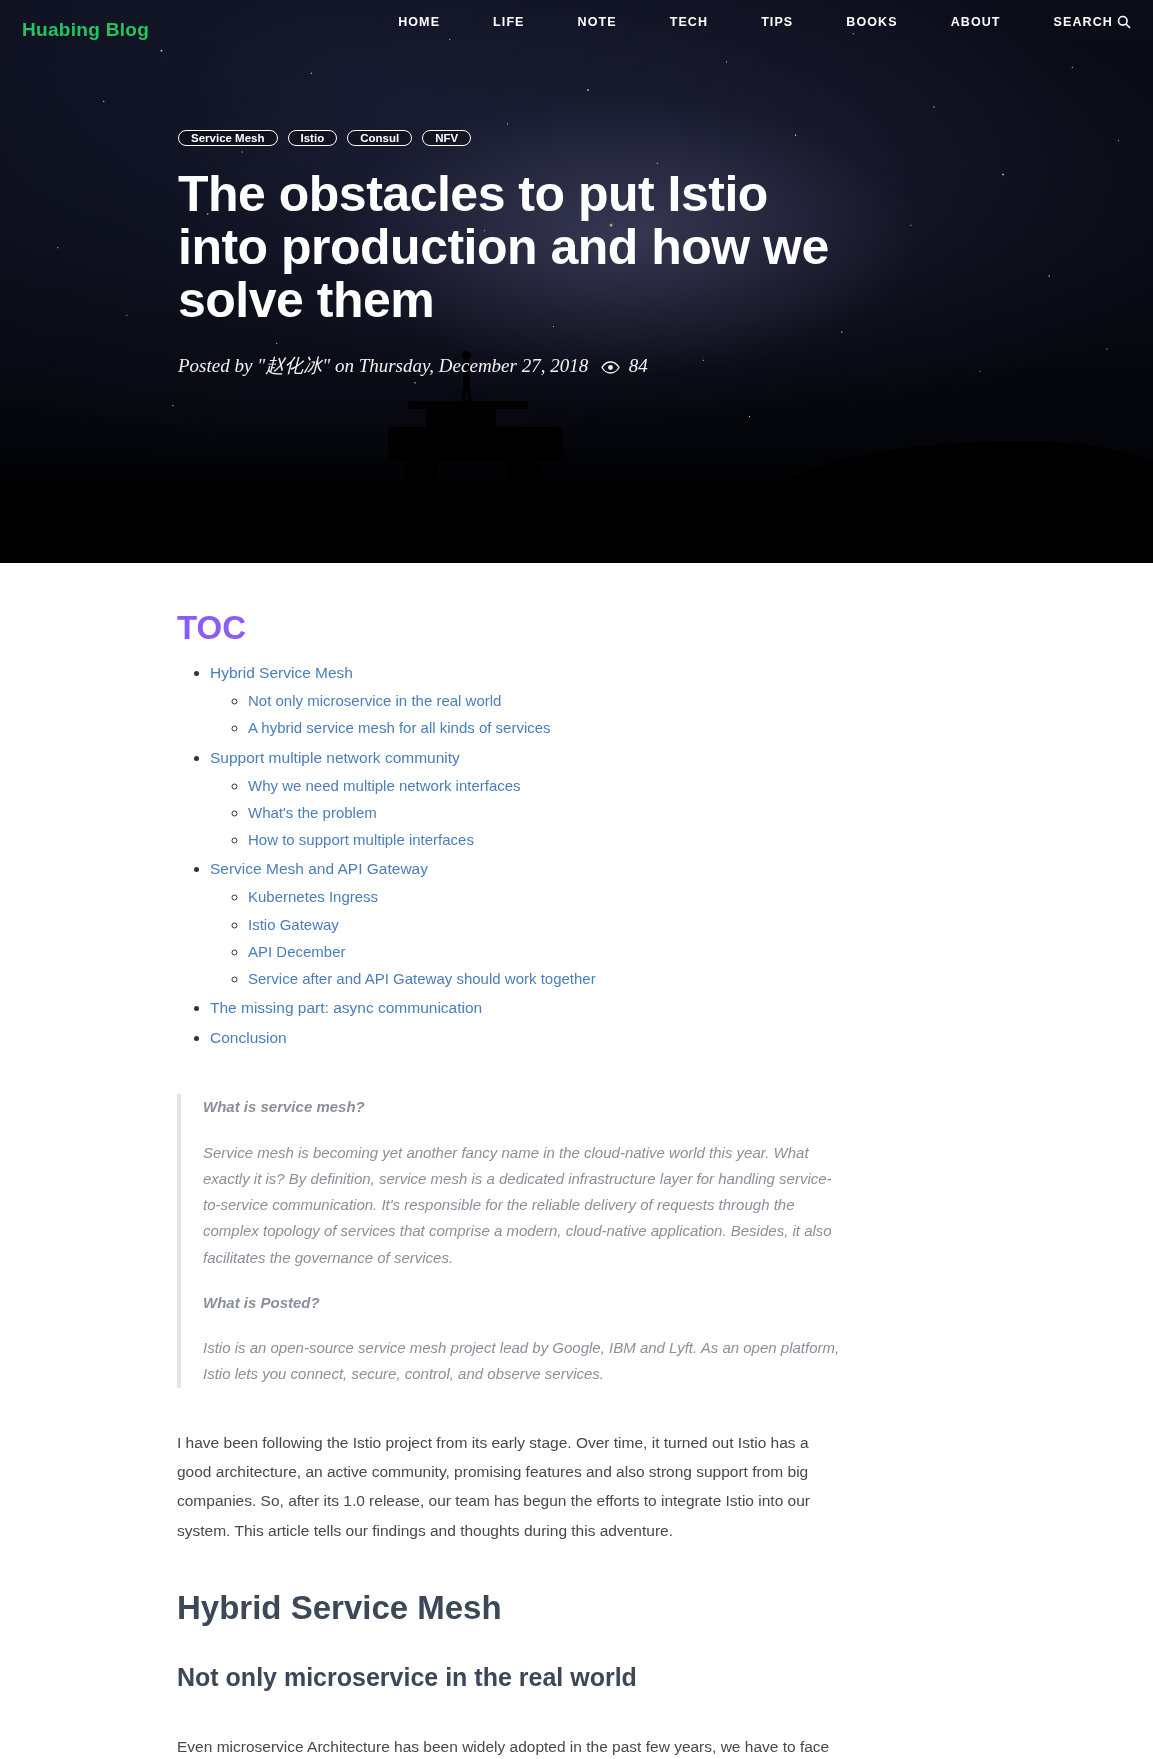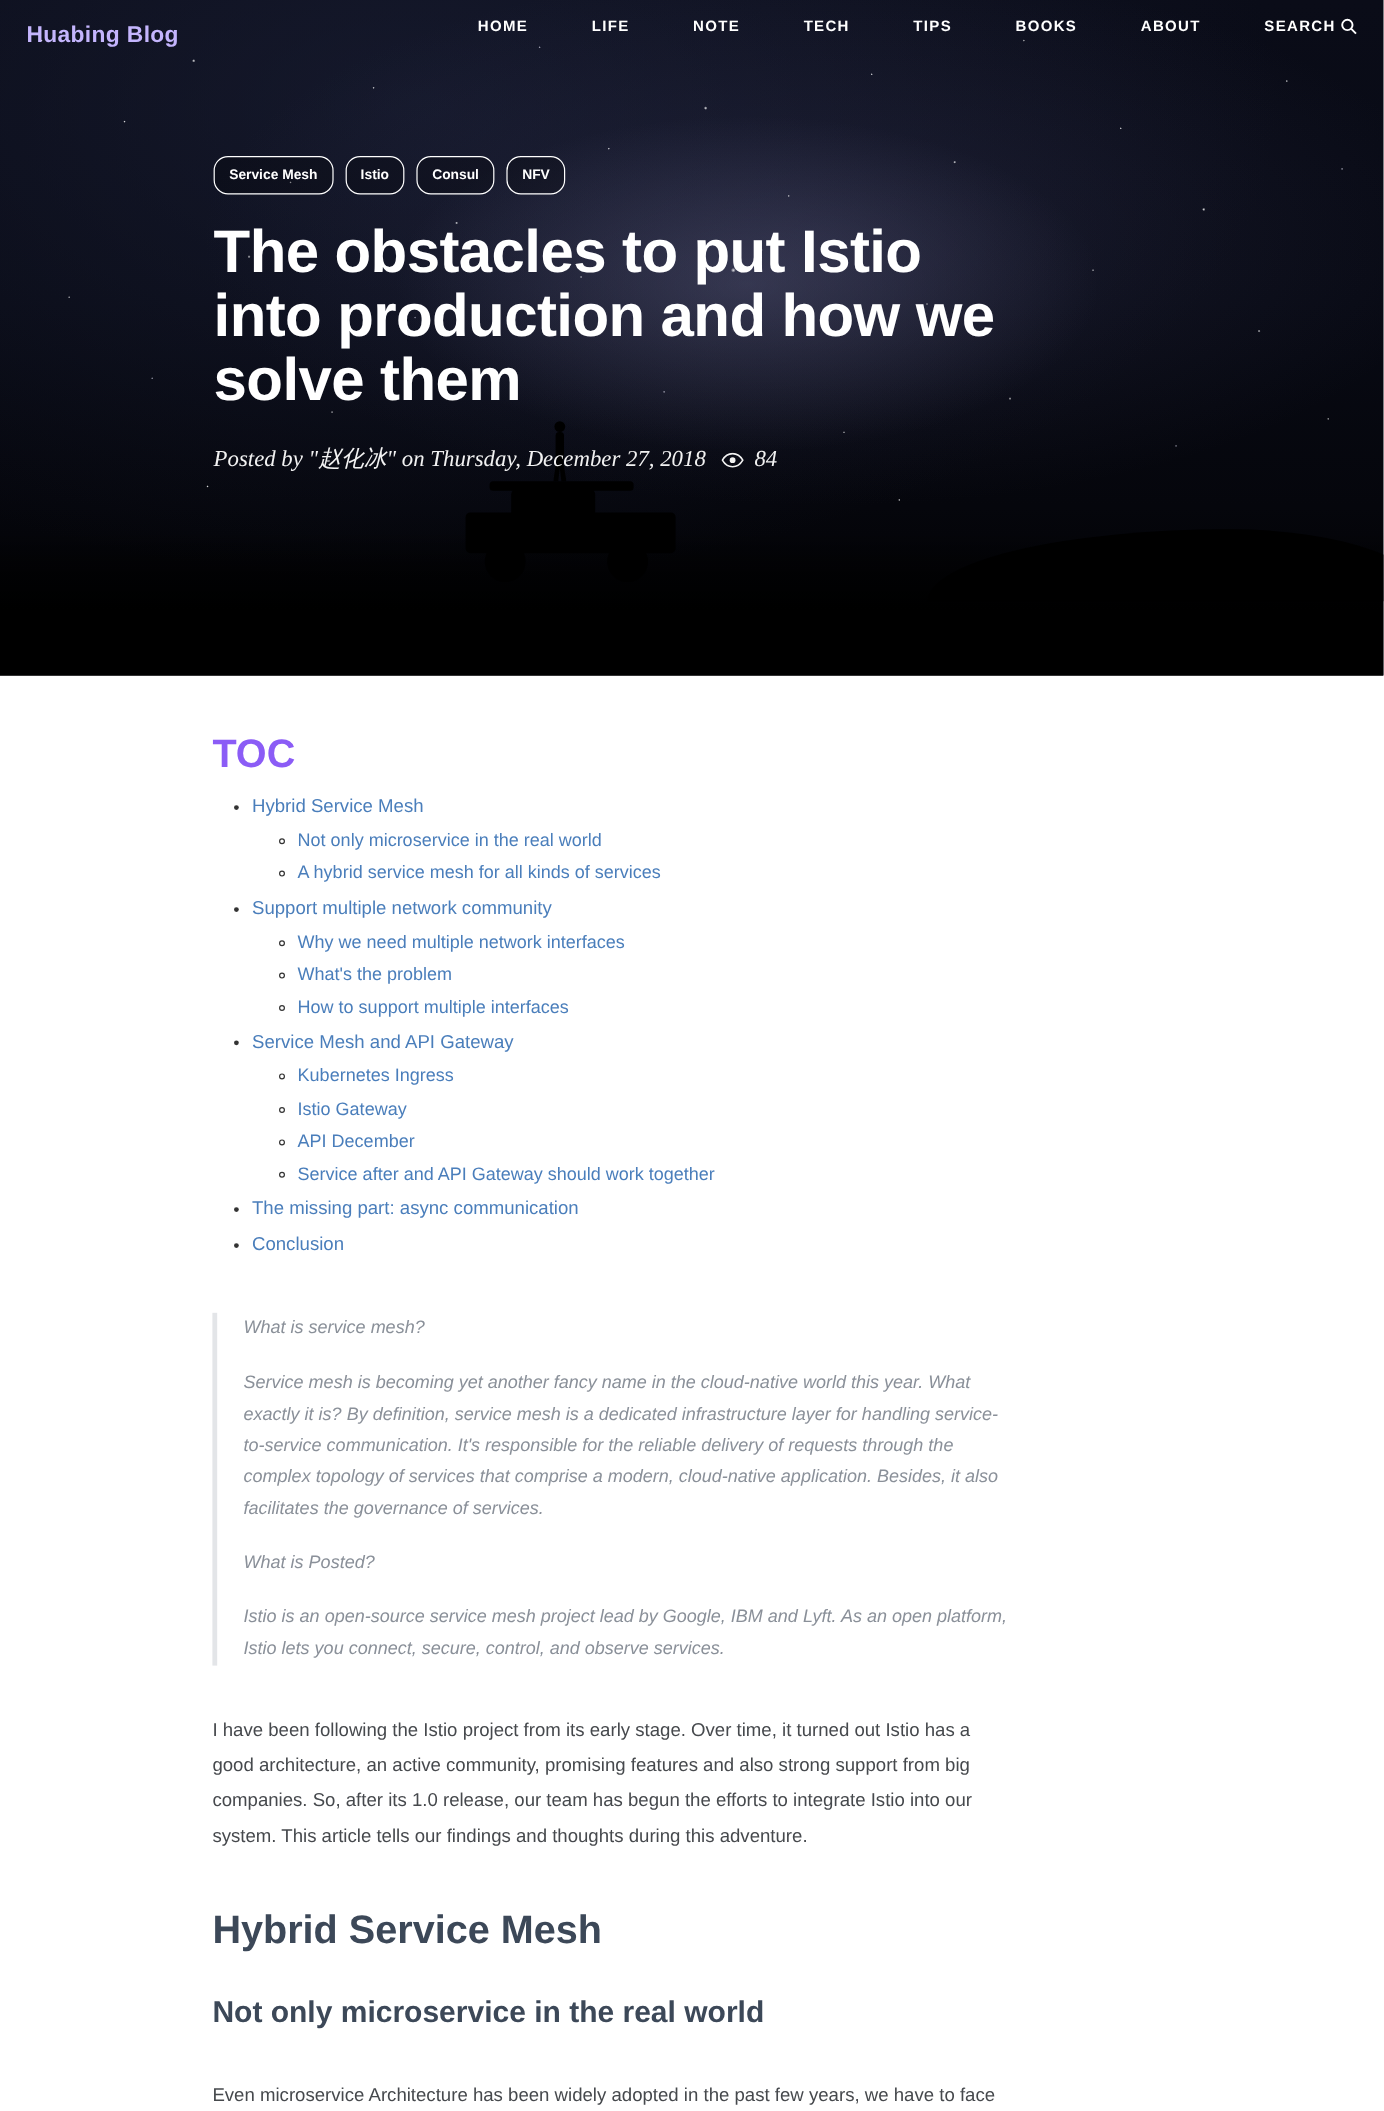--- a/index.html
+++ b/index.html
@@ -118,21 +118,21 @@
   
   .nav {
     position: relative;
     z-index: 5;
     height: 44px;
     display: flex;
     align-items: center;
     padding: 0 18px 0 22px;
   }
   .brand {
-    color: #c4b5fd;
+    color: #22c55e;
     font-size: 19px;
     font-weight: bold;
     letter-spacing: .3px;
     text-decoration: none;
     white-space: nowrap;
     margin-top: 16px;
   }
   .nav-links {
     margin-left: auto;
     display: flex;
@@ -160,21 +160,21 @@
     position: relative;
     z-index: 4;
     padding: 86px 0 0 178px;
     max-width: 860px;
   }
   .tags { display: flex; gap: 10px; margin-bottom: 22px; }
   .tag {
     display: inline-flex;
     align-items: center;
     justify-content: center;
-    height: 32px;
+    height: 16px;
     padding: 0 12px;
     border: 1px solid #fff;
     border-radius: 12px;
     color: #fff;
     font-size: 11.5px;
     font-weight: bold;
     background: rgba(0,0,0,.25);
     white-space: nowrap;
   }
   .post-title {
@@ -223,21 +223,21 @@
   ul.toc ul a { font-size: 15px; }
 
   blockquote {
     margin: 44px 0 0 0;
     padding: 0 0 0 22px;
     border-left: 4px solid #e3e5e8;
     color: #8a9099;
     font-style: italic;
   }
   blockquote p { margin: 0 0 19px 0; font-size: 15px; line-height: 1.75; }
-  blockquote p.q-strong { font-weight: normal; color: #8a9099; }
+  blockquote p.q-strong { font-weight: bold; color: #8a9099; }
   blockquote p:last-child { margin-bottom: 0; }
 
   .body-p {
     margin: 40px 0 0 0;
     font-size: 15.5px;
     line-height: 1.9;
     color: #46494d;
   }
   h2.sec {
     font-size: 33px;

